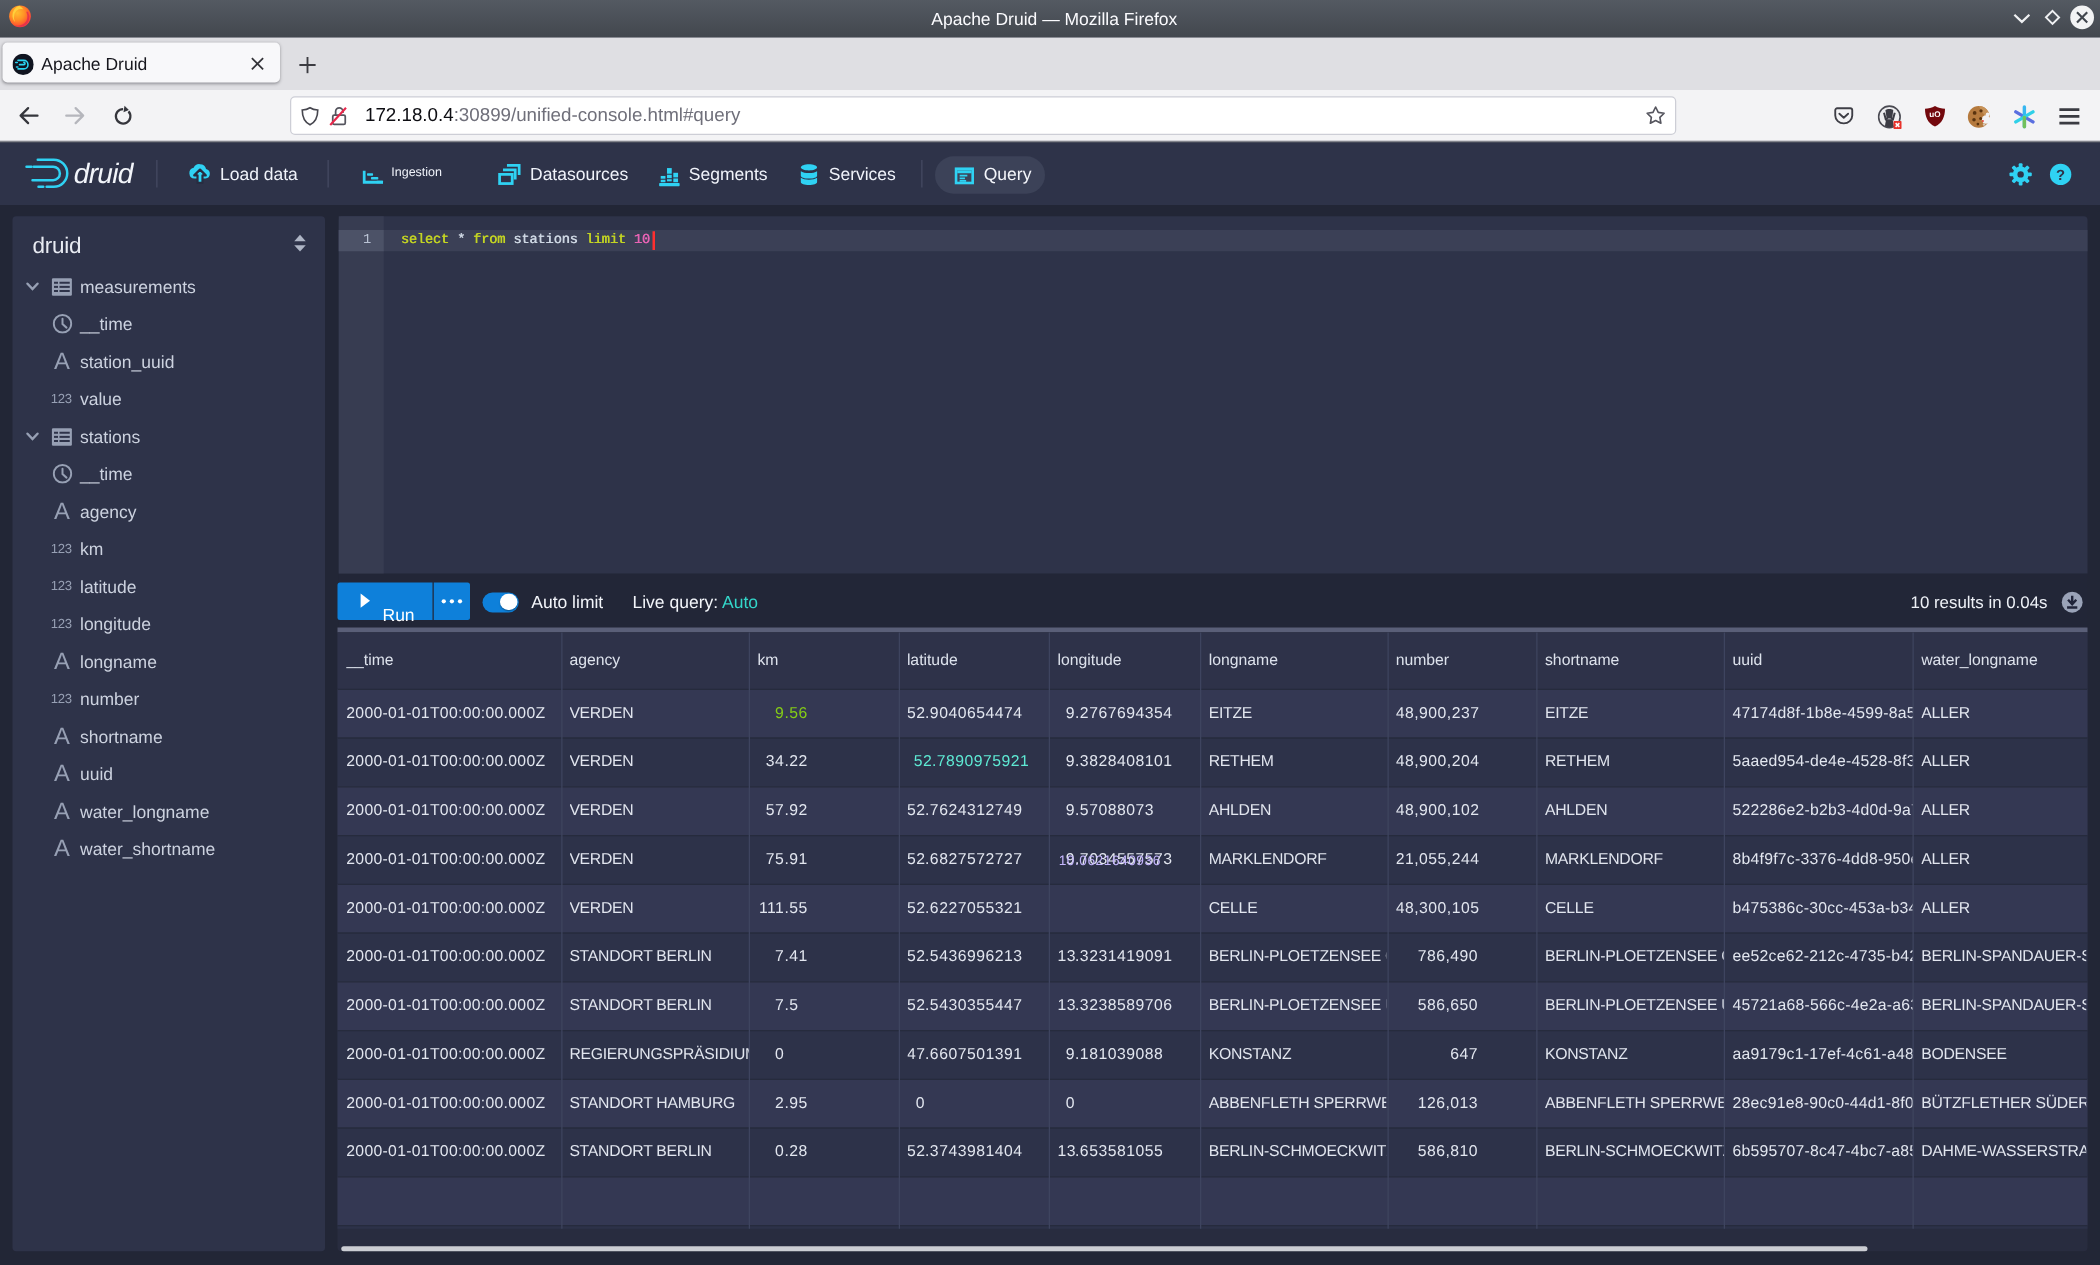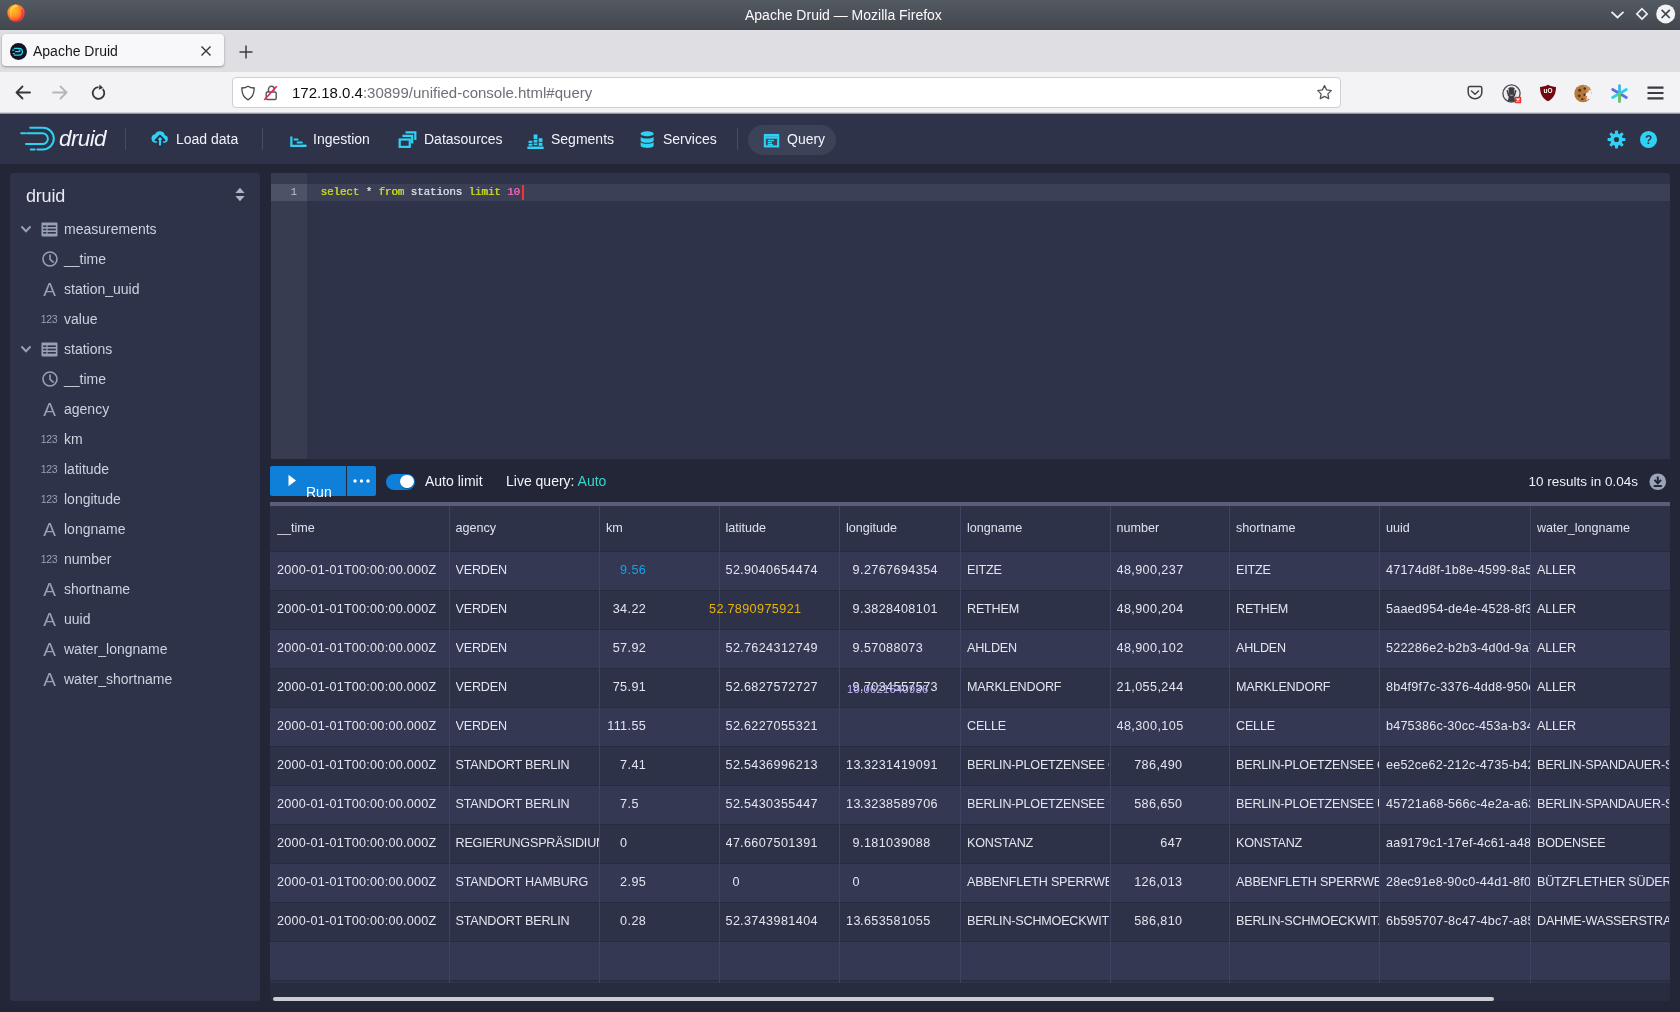--- a/index.html
+++ b/index.html
@@ -131,21 +131,21 @@
 <path d="M10,3 a4.5,4.5 0 0 1 4.4,3.6 a3.5,3.5 0 0 1 -0.4,6.9 h-8 a4,4 0 0 1 -0.6,-7.9 A4.5,4.5 0 0 1 10,3 Z" fill="#2fd2f3"></path>
 <path d="M10,7 l4.2,4.2 h-2.4 v5.5 h-3.6 v-5.5 h-2.4 z" fill="#2fd2f3" stroke="#282d41" stroke-width="1.6" stroke-linejoin="round"></path>
 </svg>
 <div class="abs" style="left:176px;top:114px;height:50px;line-height:50px;white-space:nowrap;color:#f0f3fa;font-size:14px;">Load data</div>
 <svg class="abs" style="left:287px;top:129px" width="21" height="21" viewBox="0 0 20 20" fill="#2fd2f3">
 <path d="M3.1,7.2 h2.1 v7.7 h13.3 v2.3 h-15.4 z"></path>
 <rect x="6.3" y="9.1" width="4.6" height="1.9" rx="0.5"></rect>
 <rect x="9.3" y="12" width="5.6" height="1.9" rx="0.5"></rect>
 <rect x="13.4" y="14.9" width="5.1" height="1.9" rx="0.5"></rect>
 </svg>
-<div class="abs" style="left:313px;top:114px;height:50px;line-height:50px;white-space:nowrap;color:#f0f3fa;font-size:14px;">Ingestion</div>
+<div class="abs" style="left:313px;top:114px;height:50px;line-height:50px;white-space:nowrap;color:#f0f3fa;font-size:10px;">Ingestion</div>
 <svg class="abs" style="left:398px;top:129px" width="21" height="21" viewBox="0 0 20 20" fill="none" stroke="#2fd2f3" stroke-width="2.1">
 <path d="M7.2,3.2 h9.3 v7.3"></path>
 <path d="M4.2,6.6 h9.3 v7.3"></path>
 <rect x="1.6" y="10" width="9.6" height="7"></rect>
 </svg>
 <div class="abs" style="left:424px;top:114px;height:50px;line-height:50px;white-space:nowrap;color:#f0f3fa;font-size:14px;">Datasources</div>
 <svg class="abs" style="left:525px;top:129px" width="21" height="21" viewBox="0 0 20 20" fill="#2fd2f3">
 <rect x="2.2" y="16.6" width="15.6" height="2.4" rx="0.5"></rect>
 <rect x="3.4" y="11.2" width="3.6" height="2.1"></rect>
 <rect x="3.4" y="14.1" width="3.6" height="1.9"></rect>
@@ -327,32 +327,32 @@
 <div class="abs" style="left:599.0px;top:505.5px;width:1px;height:477.5px;background:#3e445f;"></div>
 <div class="abs" style="left:718.5px;top:505.5px;width:1px;height:477.5px;background:#3e445f;"></div>
 <div class="abs" style="left:839.0px;top:505.5px;width:1px;height:477.5px;background:#3e445f;"></div>
 <div class="abs" style="left:960.0px;top:505.5px;width:1px;height:477.5px;background:#3e445f;"></div>
 <div class="abs" style="left:1109.5px;top:505.5px;width:1px;height:477.5px;background:#3e445f;"></div>
 <div class="abs" style="left:1229.0px;top:505.5px;width:1px;height:477.5px;background:#3e445f;"></div>
 <div class="abs" style="left:1379.0px;top:505.5px;width:1px;height:477.5px;background:#3e445f;"></div>
 <div class="abs" style="left:1530.0px;top:505.5px;width:1px;height:477.5px;background:#3e445f;"></div>
 <div class="abs" style="left:277.0px;top:551.0px;width:171.0px;height:39.0px;line-height:39.0px;overflow:hidden;color:#e2e6ef;font-size:12.6px;letter-spacing:0.25px;white-space:nowrap;">2000-01-01T00:00:00.000Z</div>
 <div class="abs" style="left:455.5px;top:551.0px;width:143.0px;height:39.0px;line-height:39.0px;overflow:hidden;color:#e2e6ef;font-size:12.6px;letter-spacing:-0.2px;white-space:nowrap;">VERDEN</div>
-<div class="abs" style="left:606.0px;top:551.0px;width:112.0px;height:39.0px;line-height:39.0px;overflow:hidden;color:#0ea5e9;font-size:12.6px;letter-spacing:0.4px;white-space:nowrap;"><span style="display:inline-block;width:21.5px;text-align:right;">9</span>.56</div>
+<div class="abs" style="left:606.0px;top:551.0px;width:112.0px;height:39.0px;line-height:39.0px;overflow:hidden;color:#84cc16;font-size:12.6px;letter-spacing:0.4px;white-space:nowrap;"><span style="display:inline-block;width:21.5px;text-align:right;">9</span>.56</div>
 <div class="abs" style="left:725.5px;top:551.0px;width:113.0px;height:39.0px;line-height:39.0px;overflow:hidden;color:#e2e6ef;font-size:12.6px;letter-spacing:0.4px;white-space:nowrap;"><span style="display:inline-block;width:14.5px;text-align:right;">52</span>.9040654474</div>
 <div class="abs" style="left:846.0px;top:551.0px;width:113.5px;height:39.0px;line-height:39.0px;overflow:hidden;color:#e2e6ef;font-size:12.6px;letter-spacing:0.4px;white-space:nowrap;"><span style="display:inline-block;width:14.0px;text-align:right;">9</span>.2767694354</div>
 <div class="abs" style="left:967.0px;top:551.0px;width:142.0px;height:39.0px;line-height:39.0px;overflow:hidden;color:#e2e6ef;font-size:12.6px;letter-spacing:-0.2px;white-space:nowrap;">EITZE</div>
 <div class="abs" style="left:1116.5px;top:551.0px;width:112.0px;height:39.0px;line-height:39.0px;overflow:hidden;color:#e2e6ef;font-size:12.6px;letter-spacing:0.4px;white-space:nowrap;"><span style="display:inline-block;width:66.0px;text-align:right;">48,900,237</span></div>
 <div class="abs" style="left:1236.0px;top:551.0px;width:142.5px;height:39.0px;line-height:39.0px;overflow:hidden;color:#e2e6ef;font-size:12.6px;letter-spacing:-0.2px;white-space:nowrap;">EITZE</div>
 <div class="abs" style="left:1386.0px;top:551.0px;width:143.5px;height:39.0px;line-height:39.0px;overflow:hidden;color:#e2e6ef;font-size:12.6px;letter-spacing:0.2px;white-space:nowrap;">47174d8f-1b8e-4599-8a5c1e2f</div>
 <div class="abs" style="left:1537.0px;top:551.0px;width:132.0px;height:39.0px;line-height:39.0px;overflow:hidden;color:#e2e6ef;font-size:12.6px;letter-spacing:-0.2px;white-space:nowrap;">ALLER</div>
 <div class="abs" style="left:277.0px;top:590.0px;width:171.0px;height:39.0px;line-height:39.0px;overflow:hidden;color:#e2e6ef;font-size:12.6px;letter-spacing:0.25px;white-space:nowrap;">2000-01-01T00:00:00.000Z</div>
 <div class="abs" style="left:455.5px;top:590.0px;width:143.0px;height:39.0px;line-height:39.0px;overflow:hidden;color:#e2e6ef;font-size:12.6px;letter-spacing:-0.2px;white-space:nowrap;">VERDEN</div>
 <div class="abs" style="left:606.0px;top:590.0px;width:112.0px;height:39.0px;line-height:39.0px;overflow:hidden;color:#e2e6ef;font-size:12.6px;letter-spacing:0.4px;white-space:nowrap;"><span style="display:inline-block;width:21.5px;text-align:right;">34</span>.22</div>
-<div class="abs" style="left:709px;top:590.0px;width:113.0px;height:39.0px;line-height:39.0px;overflow:hidden;color:#eab308;font-size:12.6px;letter-spacing:0.4px;white-space:nowrap;"><span style="display:inline-block;width:14.5px;text-align:right;">52</span>.7890975921</div>
+<div class="abs" style="left:731px;top:590.0px;width:113.0px;height:39.0px;line-height:39.0px;overflow:hidden;color:#5eead4;font-size:12.6px;letter-spacing:0.4px;white-space:nowrap;"><span style="display:inline-block;width:14.5px;text-align:right;">52</span>.7890975921</div>
 <div class="abs" style="left:846.0px;top:590.0px;width:113.5px;height:39.0px;line-height:39.0px;overflow:hidden;color:#e2e6ef;font-size:12.6px;letter-spacing:0.4px;white-space:nowrap;"><span style="display:inline-block;width:14.0px;text-align:right;">9</span>.3828408101</div>
 <div class="abs" style="left:967.0px;top:590.0px;width:142.0px;height:39.0px;line-height:39.0px;overflow:hidden;color:#e2e6ef;font-size:12.6px;letter-spacing:-0.2px;white-space:nowrap;">RETHEM</div>
 <div class="abs" style="left:1116.5px;top:590.0px;width:112.0px;height:39.0px;line-height:39.0px;overflow:hidden;color:#e2e6ef;font-size:12.6px;letter-spacing:0.4px;white-space:nowrap;"><span style="display:inline-block;width:66.0px;text-align:right;">48,900,204</span></div>
 <div class="abs" style="left:1236.0px;top:590.0px;width:142.5px;height:39.0px;line-height:39.0px;overflow:hidden;color:#e2e6ef;font-size:12.6px;letter-spacing:-0.2px;white-space:nowrap;">RETHEM</div>
 <div class="abs" style="left:1386.0px;top:590.0px;width:143.5px;height:39.0px;line-height:39.0px;overflow:hidden;color:#e2e6ef;font-size:12.6px;letter-spacing:0.2px;white-space:nowrap;">5aaed954-de4e-4528-8f3a6b2c</div>
 <div class="abs" style="left:1537.0px;top:590.0px;width:132.0px;height:39.0px;line-height:39.0px;overflow:hidden;color:#e2e6ef;font-size:12.6px;letter-spacing:-0.2px;white-space:nowrap;">ALLER</div>
 <div class="abs" style="left:277.0px;top:629.0px;width:171.0px;height:39.0px;line-height:39.0px;overflow:hidden;color:#e2e6ef;font-size:12.6px;letter-spacing:0.25px;white-space:nowrap;">2000-01-01T00:00:00.000Z</div>
 <div class="abs" style="left:455.5px;top:629.0px;width:143.0px;height:39.0px;line-height:39.0px;overflow:hidden;color:#e2e6ef;font-size:12.6px;letter-spacing:-0.2px;white-space:nowrap;">VERDEN</div>
 <div class="abs" style="left:606.0px;top:629.0px;width:112.0px;height:39.0px;line-height:39.0px;overflow:hidden;color:#e2e6ef;font-size:12.6px;letter-spacing:0.4px;white-space:nowrap;"><span style="display:inline-block;width:21.5px;text-align:right;">57</span>.92</div>
 <div class="abs" style="left:725.5px;top:629.0px;width:113.0px;height:39.0px;line-height:39.0px;overflow:hidden;color:#e2e6ef;font-size:12.6px;letter-spacing:0.4px;white-space:nowrap;"><span style="display:inline-block;width:14.5px;text-align:right;">52</span>.7624312749</div>

